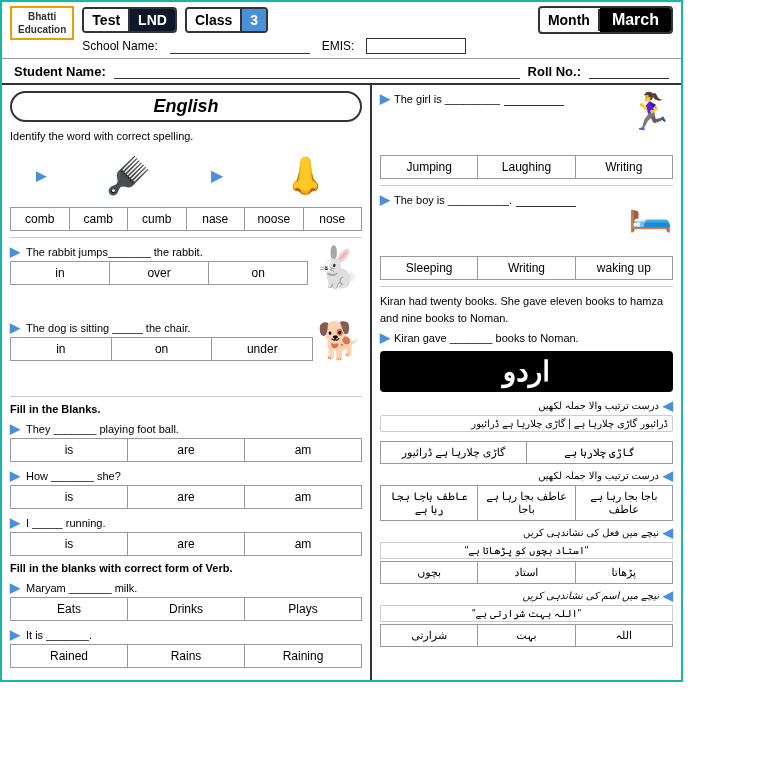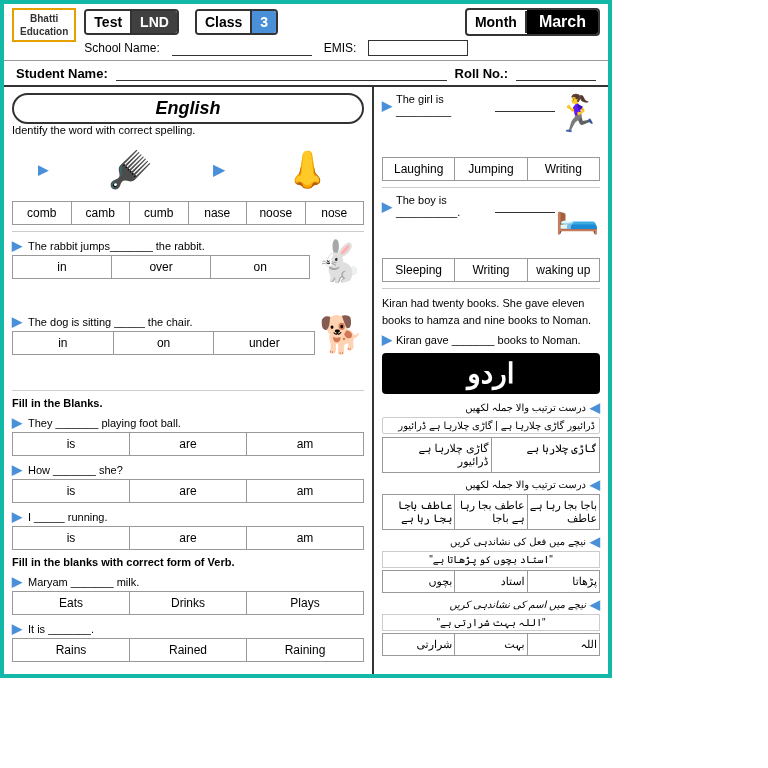--- a/index.html
+++ b/index.html
@@ -4,22 +4,22 @@
   <style>
     * { box-sizing: border-box; margin: 0; padding: 0; }
     body {
       font-family: Arial, sans-serif;
       background: #fff;
       width: 768px;
       min-height: 768px;
       font-size: 12px;
     }
     .page {
-      width: 612px;
-      border: 4px solid #14b8a6;
+      width: 683px;
+      border: 2px solid #14b8a6;
       background: #fff;
     }
     .bhatti-logo {
       text-align: center;
       font-size: 10px;
       font-weight: bold;
       border: 2px solid #e6a000;
       padding: 2px 6px;
       color: #333;
       line-height: 1.3;
@@ -32,21 +32,21 @@
       overflow: hidden;
     }
     .test-label {
       background: #fff;
       padding: 3px 8px;
       font-weight: bold;
       font-size: 14px;
       border-right: 2px solid #333;
     }
     .test-value {
-      background: #404040;
+      background: #0f172a;
       color: #fff;
       padding: 3px 8px;
       font-weight: bold;
       font-size: 14px;
     }
     .class-badge {
       display: flex;
       align-items: flex-end;
       border: 2px solid #333;
       border-radius: 4px;
@@ -128,20 +128,21 @@
     
     .english-header {
       text-align: center;
       background: #fff;
       border: 2px solid #333;
       border-radius: 20px;
       font-size: 18px;
       font-weight: bold;
       font-style: italic;
       padding: 3px 0;
+      margin-bottom: 8px;
       color: #000;
     }
 
     .section-instruction {
       font-size: 11px;
       margin-bottom: 6px;
     }
 
     
     .spelling-images {
@@ -233,38 +234,39 @@
       font-family: 'Arial', serif;
     }
     .urdu-options-row {
       display: flex;
       flex-direction: row-reverse;
       border: 1px solid #999;
       margin-bottom: 4px;
     }
     .urdu-option-cell {
       flex: 1;
+      text-align: center;
       padding: 4px 2px;
       border-left: 1px solid #999;
       font-size: 11px;
       direction: rtl;
     }
     .urdu-option-cell:last-child { border-left: none; }
 
     .header-top-row {
       display: flex;
       align-items: flex-start;
       padding: 4px 8px;
       gap: 8px;
       border-bottom: 1px solid #999;
     }
     .header-badges-row {
       display: flex;
       align-items: center;
-      gap: 16px;
+      gap: 8px;
       flex: 1;
     }
   </style>
 </head>
 <body>
 
 <div class="page">
 
   <div class="header-top-row">
     <div class="bhatti-logo">
@@ -398,40 +400,40 @@
         <div class="option-cell">Eats</div>
         <div class="option-cell">Drinks</div>
         <div class="option-cell">Plays</div>
       </div>
 
       <div class="sentence-row">
         <span class="q-bullet">▶</span>
         <span>It is _______.</span>
       </div>
       <div class="options-row">
+        <div class="option-cell">Rained</div>
         <div class="option-cell">Rains</div>
-        <div class="option-cell">Rained</div>
         <div class="option-cell">Raining</div>
       </div>
 
     </div>
 
     <div class="right-col">
 
       <div style="position:relative; min-height:60px; margin-bottom:4px;">
         <div style="float:right; font-size:36px;">🏃‍♀️</div>
         <div class="right-sentence">
           <span class="q-bullet">▶</span>
           <span>The girl is _________</span>
           <span class="blank-underline"></span>
         </div>
       </div>
       <div class="options-row">
+        <div class="option-cell">Jumping</div>
         <div class="option-cell">Laughing</div>
-        <div class="option-cell">Jumping</div>
         <div class="option-cell">Writing</div>
       </div>
 
       <hr class="section-divider">
 
       <div style="position:relative; min-height:60px; margin-bottom:4px;">
         <div style="float:right; font-size:36px;">🛏️</div>
         <div class="right-sentence">
           <span class="q-bullet">▶</span>
           <span>The boy is __________.</span>
@@ -452,21 +454,21 @@
         <span class="q-bullet">▶</span>
         <span>Kiran gave _______ books to Noman.</span>
       </div>
 
       <div class="urdu-header">اردو</div>
 
       <div style="display:flex; flex-direction:row-reverse; align-items:center; margin-bottom:2px; gap:4px;">
         <span class="q-bullet" style="color:#4a90d9;">◀</span>
         <span style="font-size:10px; direction:rtl;">درست ترتیب والا جملہ لکھیں</span>
       </div>
-      <div style="font-size:10px; direction:rtl; text-align:right; border:1px solid #ccc; padding:2px 4px; margin-bottom:3px; border-radius:2px;">
+      <div style="font-size:10px; direction:rtl; text-align:right; border:1px solid #ccc; padding:2px 4px; margin-bottom:9px; border-radius:2px;">
         ڈرائیور گاڑی چلارہا ہے | گاڑی چلارہا ہے ڈرائیور
       </div>
       <div class="urdu-options-row">
         <div class="urdu-option-cell">گاڑی چلارہا ہے</div>
         <div class="urdu-option-cell">گاڑی چلارہا ہے ڈرائیور</div>
       </div>
 
       <div style="display:flex; flex-direction:row-reverse; align-items:center; margin-bottom:2px; gap:4px;">
         <span class="q-bullet" style="color:#4a90d9;">◀</span>
         <span style="font-size:10px; direction:rtl;">درست ترتیب والا جملہ لکھیں</span>

